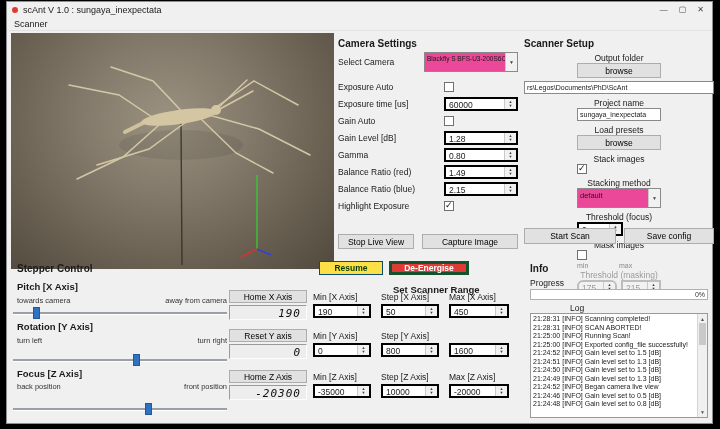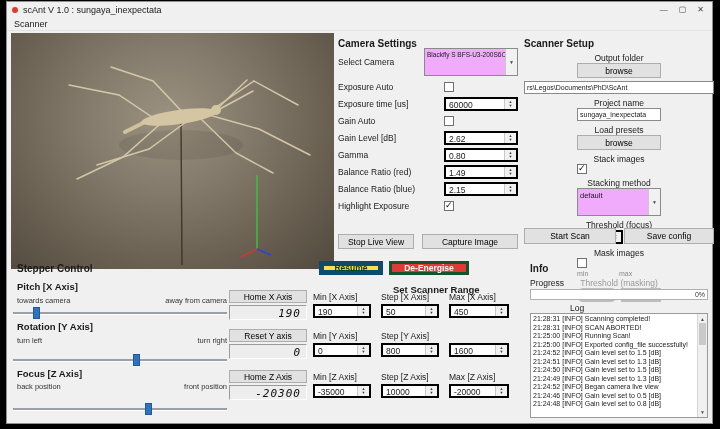--- a/index.html
+++ b/index.html
@@ -22,21 +22,21 @@
   .cb { width:10px; height:10px; background:#fff; border:1px solid #707070; display:inline-block;
         position:relative; }
   .cb.checked::after { content:"✓"; position:absolute; left:0px; top:-2px; font-size:9px; color:#111; }
   .spin { position:relative; background:#fff; border:2px solid #000000; height:14px;
           font-size:8.5px; padding:1px 14px 0 3px; overflow:hidden; white-space:nowrap; }
   .spin .arrows { position:absolute; right:0; top:0; bottom:0; width:12px; background:#f1f1f1;
                   border-left:1px solid #c9c9c9; display:flex; flex-direction:column;
                   align-items:center; justify-content:space-between; font-size:4px; color:#444;
                   padding:1px 0; line-height:4px; }
   .spin.disabled { background:#f2f2f2; color:#9b9b9b; border-color:#bdbdbd; }
-  .combo { position:relative; background:#f0abfc; border:1px solid #8a8a8a; height:28px;
+  .combo { position:relative; background:#ec4899; border:1px solid #8a8a8a; height:20px;
            font-size:6.5px; padding:2px 13px 0 2px; overflow:hidden; white-space:nowrap; }
   .combo .dn { position:absolute; right:0; top:0; bottom:0; width:12px; background:#f1f1f1;
                border-left:1px solid #c9c9c9; font-size:5px; color:#444; display:flex;
                align-items:center; justify-content:center; }
   .field { background:#fff; border:1px solid #8a8a8a; height:13px; font-size:7px;
            padding:2px 2px 0 2px; overflow:hidden; white-space:nowrap; }
   .lcd { position:absolute; background:#ededed; border:1px solid #9a9a9a;
          border-right-color:#fdfdfd; border-bottom-color:#fdfdfd;
          font-family:"DejaVu Sans Mono", monospace; font-style:italic; font-size:11px;
          letter-spacing:1px; text-align:right; padding:1px 5px 0 0; color:#111; }
@@ -68,21 +68,21 @@
               border:1px solid #b0b0b0; font-size:7px; text-align:right; padding:1px 2px 0 0; color:#333; }
   .logbox { position:absolute; left:6px; top:55px; width:178px; height:105px; background:#fff;
             border:1px solid #9a9a9a; overflow:hidden; font-size:7px; line-height:8.5px;
             padding:1px 12px 0 2px; }
   .logbox .line { white-space:nowrap; overflow:hidden; }
   .vscroll { position:absolute; right:0; top:0; bottom:0; width:10px; background:#f0f0f0;
              border-left:1px solid #d5d5d5; font-size:5px; color:#555; }
   .vscroll .up { position:absolute; top:1px; left:0; right:0; text-align:center; }
   .vscroll .dn2 { position:absolute; bottom:1px; left:0; right:0; text-align:center; }
   .vscroll .thumb { position:absolute; top:9px; left:1px; right:1px; height:22px; background:#c9c9c9; }
-  .green-btn { background:#fde047; border:5px solid #0c4a6e; font-weight:bold; color:#083b04; }
+  .green-btn { background:#fde047; border:1px solid #0c4a6e; font-weight:bold; color:#083b04; }
   .red-btn { background:#e03a36; border:3px solid #14532d; font-weight:bold; color:#fff; }
   .abs { position:absolute; }
 </style>
 </head>
 <body>
 
 <div id="stage">
   <div class="window">
 
     <div class="titlebar">
@@ -153,21 +153,21 @@
       </div>
       <div class="cs-row">
         <span>Gain Auto</span>
         <span class="ctrl">
             <span class="cb"></span>
           </span>
       </div>
       <div class="cs-row">
         <span>Gain Level [dB]</span>
         <span class="ctrl">
-            <span class="spin"><span>2.62</span><span class="arrows">
+            <span class="spin"><span>1.28</span><span class="arrows">
                 <i>▲</i>
                 <i>▼</i>
               </span></span>
           </span>
       </div>
       <div class="cs-row">
         <span>Gamma</span>
         <span class="ctrl">
             <span class="spin"><span>0.80</span><span class="arrows">
                 <i>▲</i>

